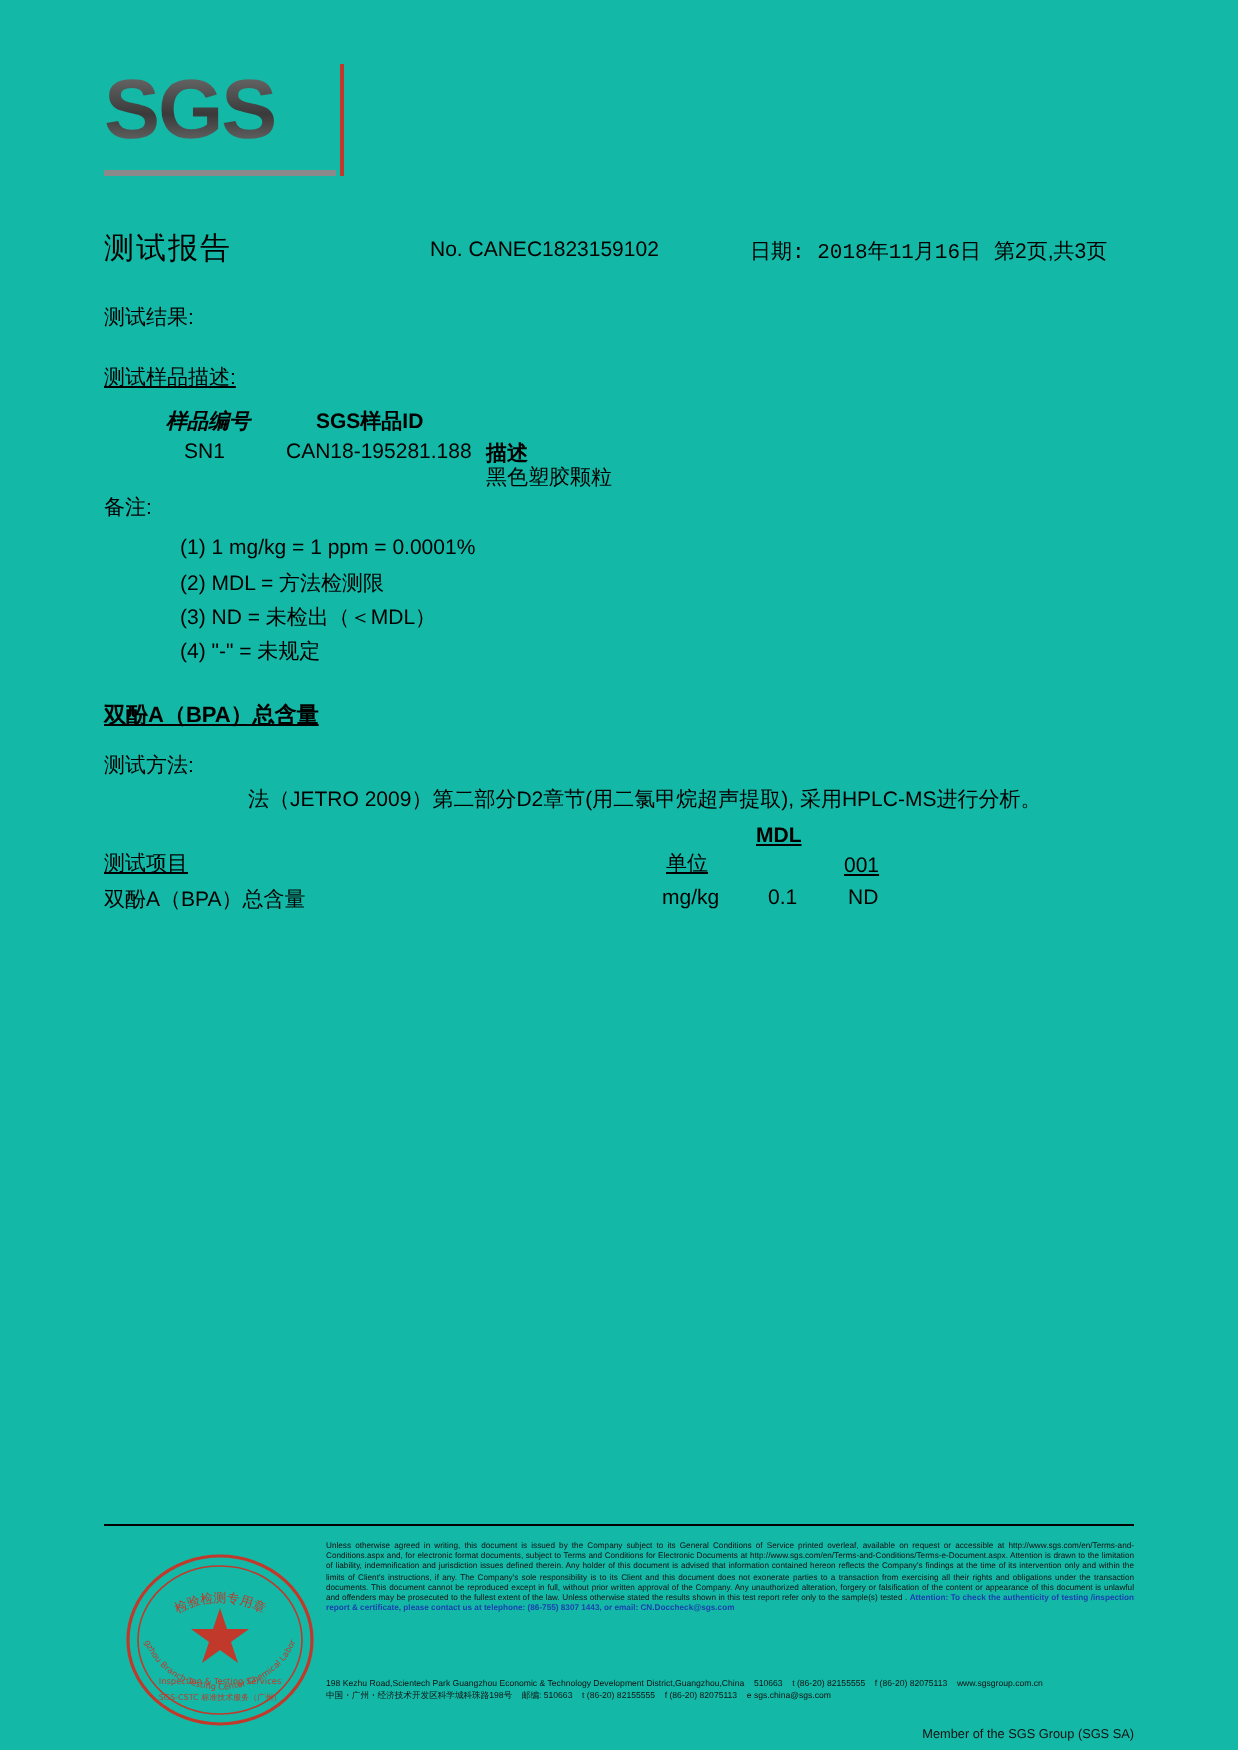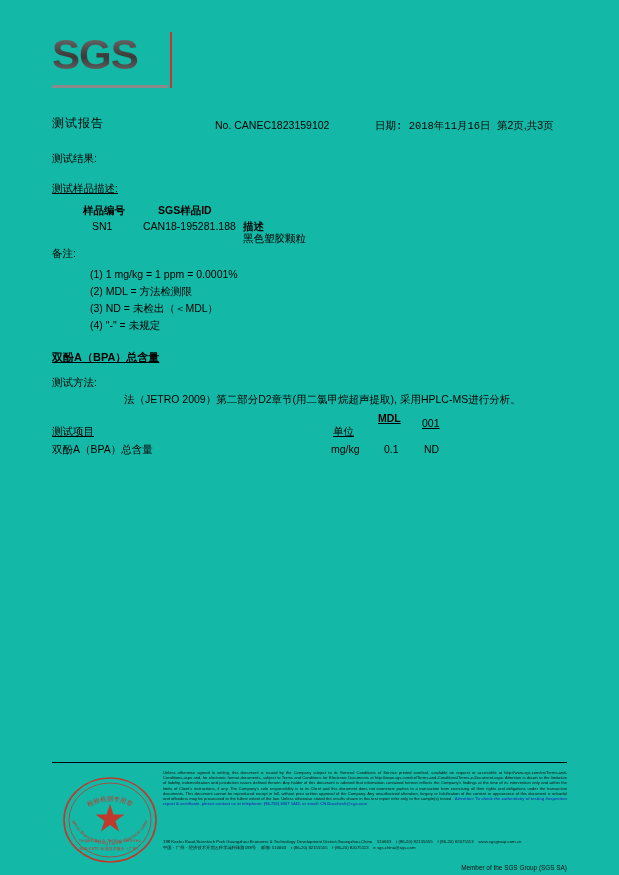--- a/index.html
+++ b/index.html
@@ -55,21 +55,21 @@
     top: 32px;
     width: 2px;
     height: 56px;
     background: #c0392b;
   }
   
   .title {
     position: absolute;
     left: 52px;
     top: 115px;
-    font-size: 12px;
+    font-size: 15px;
     letter-spacing: 1px;
   }
   .rep-no {
     position: absolute;
     left: 215px;
     top: 119px;
     font-size: 10.5px;
   }
   .rep-date {
     position: absolute;
@@ -178,21 +178,21 @@
   <div class="rep-date">
     <span>日期:</span>
     <span>2018年11月16日</span>
   </div>
   <div class="rep-page">第2页,共3页</div>
 
   <div class="lbl" style="left:52px; top:152px;">测试结果:</div>
 
   <div class="lbl u" style="left:52px; top:182px;">测试样品描述:</div>
 
-  <div class="tbl-hdr" style="left:83px; top:204px;">样品编号</div>
+  <div class="tbl-hdr" style="left:83px; top:204px;font-style:italic;">样品编号</div>
   <div class="tbl-hdr" style="left:158px; top:204px;">SGS样品ID</div>
   <div class="tbl-hdr" style="left:243px; top:220px;">描述</div>
 
   <div class="tbl-cell" style="left:92px; top:220px;">SN1</div>
   <div class="tbl-cell" style="left:143px; top:220px;">CAN18-195281.188</div>
   <div class="tbl-cell" style="left:243px; top:232px;">黑色塑胶颗粒</div>
 
   <div class="lbl" style="left:52px; top:247px;">备注:</div>
   <div class="lbl" style="left:90px; top:268px;">(1) 1 mg/kg = 1 ppm = 0.0001%</div>
   <div class="lbl" style="left:90px; top:285px;">(2) MDL = 方法检测限</div>
@@ -200,21 +200,21 @@
   <div class="lbl" style="left:90px; top:319px;">(4) "-" = 未规定</div>
 
   <div class="section-head" style="left:52px; top:350px;">双酚A（BPA）总含量</div>
 
   <div class="lbl" style="left:52px; top:376px;">测试方法:</div>
   <div class="lbl" style="left:124px; top:393px;">法（JETRO 2009）第二部分D2章节(用二氯甲烷超声提取), 采用HPLC-MS进行分析。</div>
 
   <div class="tbl-cell u" style="left:52px; top:425px;">测试项目</div>
   <div class="tbl-cell u" style="left:333px; top:425px;">单位</div>
   <div class="tbl-cell u" style="left:378px; top:412px;font-weight:bold;">MDL</div>
-  <div class="tbl-cell u" style="left:422px; top:417px;">001</div>
+  <div class="tbl-cell u" style="left:422px; top:427px;">001</div>
 
   <div class="tbl-cell" style="left:52px; top:443px;">双酚A（BPA）总含量</div>
   <div class="tbl-cell" style="left:331px; top:443px;">mg/kg</div>
   <div class="tbl-cell" style="left:384px; top:443px;">0.1</div>
   <div class="tbl-cell" style="left:424px; top:443px;">ND</div>
 
   <div class="footer-rule"></div>
 
   <div class="stamp">
     <svg viewBox="0 0 96 96" width="96" height="96" aria-hidden="true">

